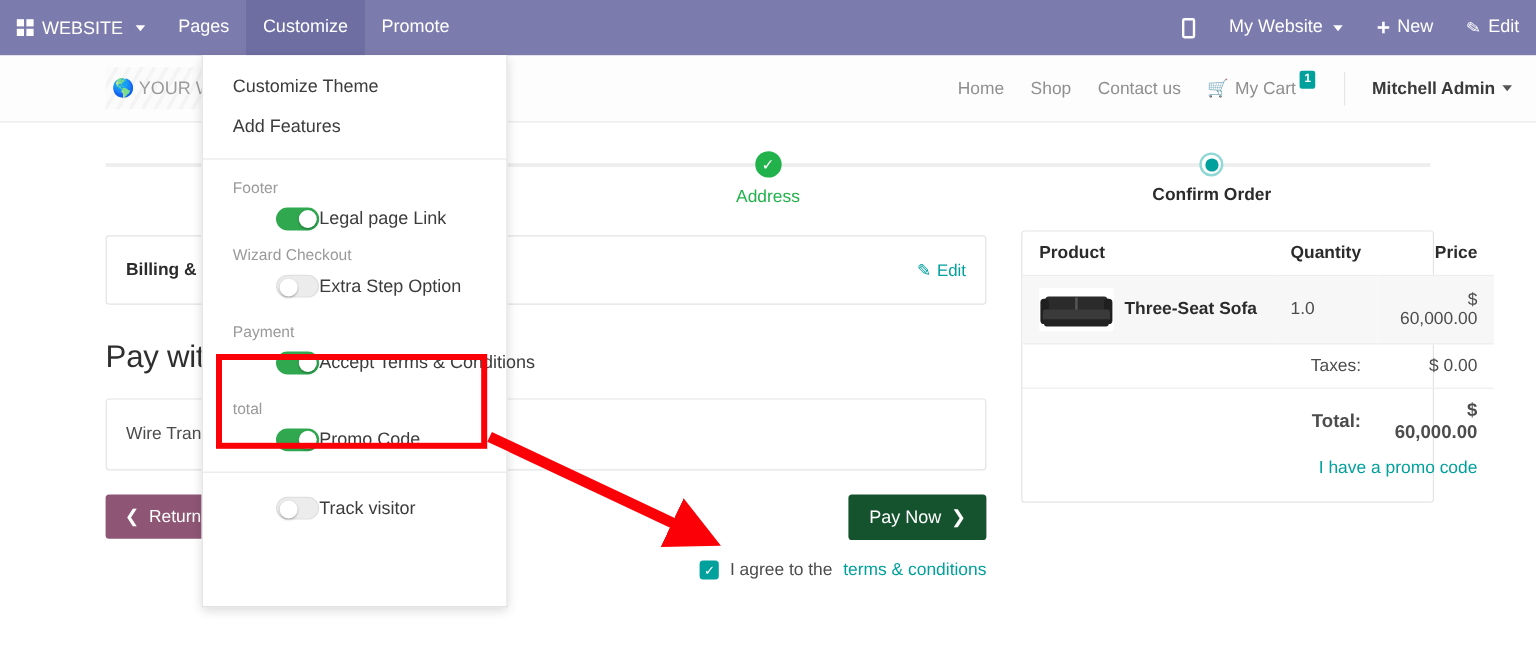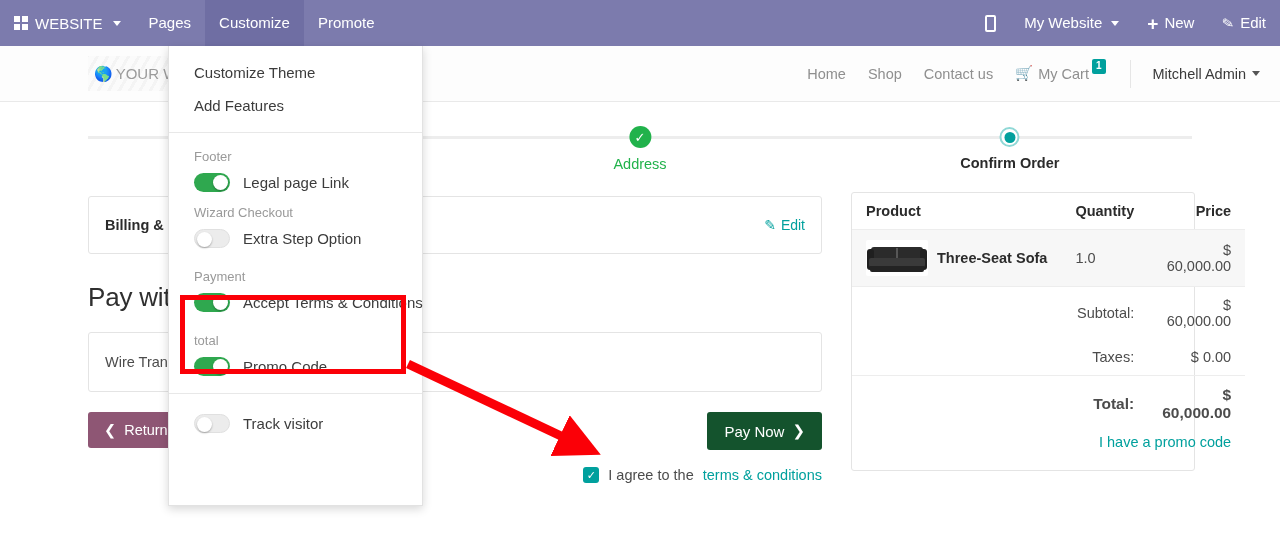--- a/index.html
+++ b/index.html
@@ -56,21 +56,21 @@
   }
   .globe-icon { font-size:15px; color:#8a8a8a; line-height:1; }
   .site-nav { margin-left:auto; display:flex; align-items:center; gap:22px; padding-right:20px; font-size:14.5px; }
   .site-nav a { color:#8f8f8f; text-decoration:none; white-space:nowrap; }
   .cart-link { display:flex; align-items:center; gap:5px; color:#6f6f6f; }
   .cart-badge {
     background:#00a09d; color:#fff; font-size:10px; font-weight:700;
     border-radius:2px; padding:1px 4px; line-height:1.25; position:relative; top:-7px; left:-2px;
   }
   .nav-sep { width:1px; height:28px; background:#e6e6e6; }
-  .user-menu { color:#3a3a3a; font-weight:400; font-size:14.5px; display:flex; align-items:center; gap:6px; }
+  .user-menu { color:#3a3a3a; font-weight:700; font-size:14.5px; display:flex; align-items:center; gap:6px; }
   .caret-dark { width:0;height:0;border-left:4px solid transparent;border-right:4px solid transparent;border-top:5px solid #555; display:inline-block; }
 
   
   #wizard { position:absolute; top:120px; left:88px; width:1104px; height:60px; z-index:2; }
   .wiz-line { position:absolute; top:16px; left:0; right:0; height:3px; background:#ededed; }
   .wiz-step { position:absolute; top:0; text-align:center; transform:translateX(-50%); }
   .wiz-dot-ok {
     width:22px;height:22px;border-radius:50%;background:#21b24b;color:#fff;
     display:flex;align-items:center;justify-content:center;font-size:13px;margin:6px auto 0;
     position:relative;z-index:3;
@@ -157,21 +157,21 @@
   #dropdown {
     position:absolute; top:46px; left:168px; width:255px; height:460px;
     background:#fff; border:1px solid #e2e2e2; border-top:none;
     box-shadow:0 3px 9px rgba(0,0,0,.16);
     z-index:60; padding:10px 0 0;
     font-size:15px; color:#3c3c3c;
   }
   .dd-item { padding:8px 25px; cursor:pointer; white-space:nowrap; }
   .dd-sep { height:1px; background:#e8e8e8; margin:10px 0; }
   .dd-group { padding:6px 25px 2px; font-size:13px; color:#9a9a9a; }
-  .dd-toggle { display:flex; align-items:center; gap:13px; padding:7px 25px; cursor:pointer; white-space:nowrap; }
+  .dd-toggle { display:flex; align-items:center; padding:7px 25px; cursor:pointer; white-space:nowrap;margin-left:36px; }
   .sw { width:36px; height:19px; border-radius:10px; position:relative; flex:none; transition:none; }
   .sw i { position:absolute; top:2px; width:15px; height:15px; border-radius:50%; background:#fff; box-shadow:0 1px 2px rgba(0,0,0,.3); }
   .sw.on { background:#2fa84f; }
   .sw.on i { left:19px; }
   .sw.off { background:#ececec; border:1px solid #e0e0e0; }
   .sw.off i { left:2px; background:#fff; }
   .dd-label { font-size:15px; }
 
   
   #annot { position:absolute; top:0; left:0; width:1280px; height:551px; z-index:80; pointer-events:none; }
@@ -308,24 +308,20 @@
                 <span class="armR"></span>
               <span class="seat"></span>
                 <span class="base"></span>
             </span>
             <span class="prod-name">Three-Seat Sofa</span>
           </span>
         </td>
         <td style="text-align:left;">1.0</td>
         <td>$ 60,000.00</td>
       </tr>
-      <tr class="sub-row">
-        <td colspan="2">Subtotal:</td>
-        <td>$ 60,000.00</td>
-      </tr>
       <tr class="tax-row">
         <td colspan="2">Taxes:</td>
         <td>$ 0.00</td>
       </tr>
       <tr class="total-row">
         <td colspan="2">Total:</td>
         <td>$ 60,000.00</td>
       </tr>
       <tr>
         <td colspan="3" class="promo-cell">

